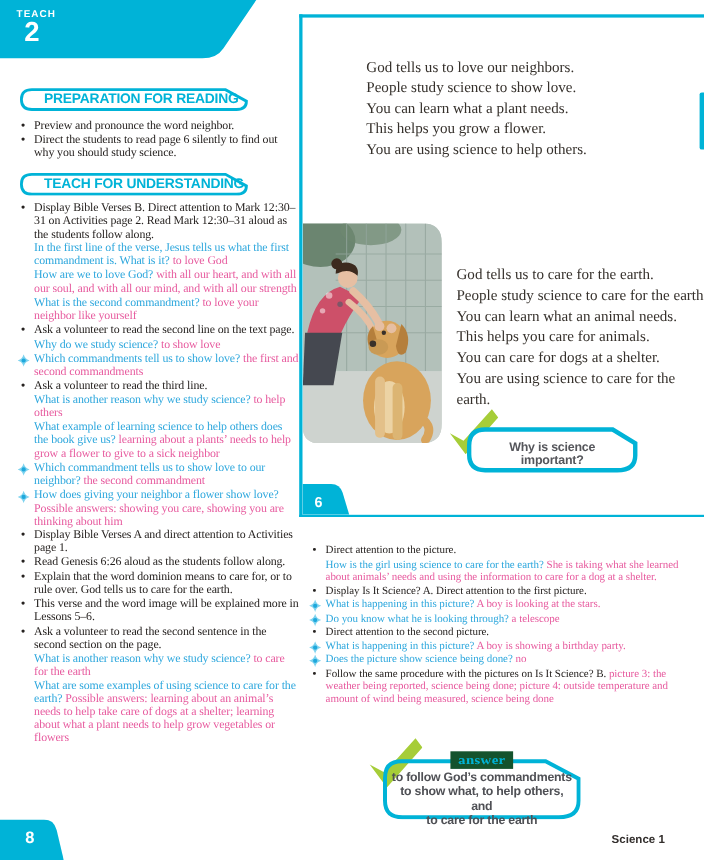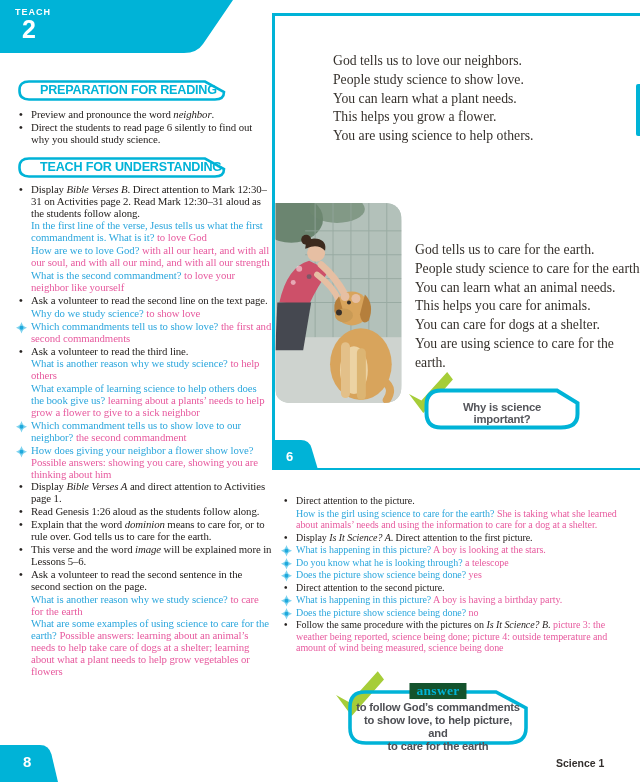--- a/index.html
+++ b/index.html
@@ -18,21 +18,21 @@
   .hbox svg{position:absolute;left:0;top:0;}
   .hbox .hlabel{position:absolute;left:12px;top:3px;font-family:"Liberation Sans",sans-serif;
         font-weight:800;font-size:12.6px;letter-spacing:-0.2px;color:#00b3d7;white-space:nowrap;padding-left:10px;}
 
   
   .row{position:relative;padding-left:13px;margin-top:1px;}
   .mk{position:absolute;left:1px;top:0;font-weight:bold;}
   .mk.icon{left:-2px;top:1px;}
   .mk.icon svg{width:11px;height:12px;display:block;}
   .seg-black{color:#262220;}
-  .seg-italic{color:#262220;font-style:italic;}
+  .seg-italic{color:#262220;}
   .seg-blue{color:#2da7dd;}
   .seg-pink{color:#e75a9e;margin-top:36px;}
 
   #left-col{position:absolute;left:18px;top:80px;width:254px;}
   #left-col .list{font-size:10.8px;line-height:11.9px;letter-spacing:-0.1px;}
   #prep-list{margin-top:8px;}
   #heading2{margin-top:11px;}
   #teach-list{margin-top:6px;}
 
   #right-col{position:absolute;left:283px;top:494px;width:355px;}
@@ -134,21 +134,21 @@
               <circle cx="6" cy="6.2" r="2.1" fill="#1ea8dc"></circle>
             </svg>
           </span><span class="seg-blue">Which commandment tells us to show love to our neighbor? </span><span class="seg-pink">the second commandment</span></div>
         <div class="row m-icon"><span class="mk icon">
             <svg viewBox="0 0 12 13">
               <path d="M6 0 C7 3.5 8.5 5 12 6.2 C8.5 7.4 7 8.9 6 12.5 C5 8.9 3.5 7.4 0 6.2 C3.5 5 5 3.5 6 0 Z" fill="#7ed3ef"></path>
               <circle cx="6" cy="6.2" r="2.1" fill="#1ea8dc"></circle>
             </svg>
           </span><span class="seg-blue">How does giving your neighbor a flower show love? </span><span class="seg-pink">Possible answers: showing you care, showing you are thinking about him</span></div>
         <div class="row m-bullet"><span class="mk">•</span><span class="seg-black">Display </span><span class="seg-italic">Bible Verses A</span><span class="seg-black"> and direct attention to Activities page 1.</span></div>
-        <div class="row m-bullet"><span class="mk">•</span><span class="seg-black">Read Genesis 1:26 aloud as the students follow along.</span></div>
+        <div class="row m-bullet"><span class="mk">•</span><span class="seg-black">Read Genesis 6:26 aloud as the students follow along.</span></div>
         <div class="row m-bullet"><span class="mk">•</span><span class="seg-black">Explain that the word </span><span class="seg-italic">dominion</span><span class="seg-black"> means to care for, or to rule over. God tells us to care for the earth.</span></div>
         <div class="row m-bullet"><span class="mk">•</span><span class="seg-black">This verse and the word </span><span class="seg-italic">image</span><span class="seg-black"> will be explained more in Lessons 5–6.</span></div>
         <div class="row m-bullet"><span class="mk">•</span><span class="seg-black">Ask a volunteer to read the second sentence in the second section on the page.</span></div>
         <div class="row m-none"><span class="seg-blue">What is another reason why we study science? </span><span class="seg-pink">to care for the earth</span></div>
         <div class="row m-none"><span class="seg-blue">What are some examples of using science to care for the earth? </span><span class="seg-pink">Possible answers: learning about an animal’s needs to help take care of dogs at a shelter; learning about what a plant needs to help grow vegetables or flowers</span></div>
       </div>
   </div>
 
   <div id="student-page">
     <div class="sp-lines" id="sp-block1">
@@ -250,33 +250,27 @@
               <path d="M6 0 C7 3.5 8.5 5 12 6.2 C8.5 7.4 7 8.9 6 12.5 C5 8.9 3.5 7.4 0 6.2 C3.5 5 5 3.5 6 0 Z" fill="#7ed3ef"></path>
               <circle cx="6" cy="6.2" r="2.1" fill="#1ea8dc"></circle>
             </svg>
           </span><span class="seg-blue">What is happening in this picture? </span><span class="seg-pink">A boy is looking at the stars.</span></div>
         <div class="row m-icon"><span class="mk icon">
             <svg viewBox="0 0 12 13">
               <path d="M6 0 C7 3.5 8.5 5 12 6.2 C8.5 7.4 7 8.9 6 12.5 C5 8.9 3.5 7.4 0 6.2 C3.5 5 5 3.5 6 0 Z" fill="#7ed3ef"></path>
               <circle cx="6" cy="6.2" r="2.1" fill="#1ea8dc"></circle>
             </svg>
           </span><span class="seg-blue">Do you know what he is looking through? </span><span class="seg-pink">a telescope</span></div>
-        <div class="row m-icon"><span class="mk icon">
-            <svg viewBox="0 0 12 13">
-              <path d="M6 0 C7 3.5 8.5 5 12 6.2 C8.5 7.4 7 8.9 6 12.5 C5 8.9 3.5 7.4 0 6.2 C3.5 5 5 3.5 6 0 Z" fill="#7ed3ef"></path>
-              <circle cx="6" cy="6.2" r="2.1" fill="#1ea8dc"></circle>
-            </svg>
-          </span><span class="seg-blue">Does the picture show science being done? </span><span class="seg-pink">yes</span></div>
         <div class="row m-bullet"><span class="mk">•</span><span class="seg-black">Direct attention to the second picture.</span></div>
         <div class="row m-icon"><span class="mk icon">
             <svg viewBox="0 0 12 13">
               <path d="M6 0 C7 3.5 8.5 5 12 6.2 C8.5 7.4 7 8.9 6 12.5 C5 8.9 3.5 7.4 0 6.2 C3.5 5 5 3.5 6 0 Z" fill="#7ed3ef"></path>
               <circle cx="6" cy="6.2" r="2.1" fill="#1ea8dc"></circle>
             </svg>
-          </span><span class="seg-blue">What is happening in this picture? </span><span class="seg-pink">A boy is having a birthday party.</span></div>
+          </span><span class="seg-blue">What is happening in this picture? </span><span class="seg-pink">A boy is showing a birthday party.</span></div>
         <div class="row m-icon"><span class="mk icon">
             <svg viewBox="0 0 12 13">
               <path d="M6 0 C7 3.5 8.5 5 12 6.2 C8.5 7.4 7 8.9 6 12.5 C5 8.9 3.5 7.4 0 6.2 C3.5 5 5 3.5 6 0 Z" fill="#7ed3ef"></path>
               <circle cx="6" cy="6.2" r="2.1" fill="#1ea8dc"></circle>
             </svg>
           </span><span class="seg-blue">Does the picture show science being done? </span><span class="seg-pink">no</span></div>
         <div class="row m-bullet"><span class="mk">•</span><span class="seg-black">Follow the same procedure with the pictures on </span><span class="seg-italic">Is It Science? B</span><span class="seg-black">. </span><span class="seg-pink">picture 3: the weather being reported, science being done; picture 4: outside temperature and amount of wind being measured, science being done</span></div>
       </div>
   </div>
 
@@ -284,21 +278,21 @@
     <svg id="answer-check" viewBox="0 0 48 44">
       <path d="M2 24 L15 31 L42 1 L48 9 L17 44 Z" fill="#a6cd38"></path>
     </svg>
     <div id="answer-bubble">
       <svg width="180" height="55" viewBox="0 0 180 55">
         <path d="M17 2 H148 L178 18 V38 Q178 53 160 53 H18 Q2 53 2 38 V17 Q2 2 17 2 Z" fill="none" stroke="#00b3d7" stroke-width="3.6"></path>
       </svg>
       <div id="answer-label">answer</div>
       <div id="answer-text">
           <div class="sp-line">to follow God’s commandments</div>
-          <div class="sp-line">to show love, to help picture, and</div>
+          <div class="sp-line">to show what, to help others, and</div>
           <div class="sp-line">to care for the earth</div>
         </div>
     </div>
   </div>
 
   <div id="footer-tab8">
     <svg width="58" height="37" viewBox="0 0 58 37">
       <path d="M0 0 H40 Q49 0 51.5 9.5 L58 37 H0 Z" fill="#00b3d7"></path>
     </svg>
     <span class="num">8</span>

